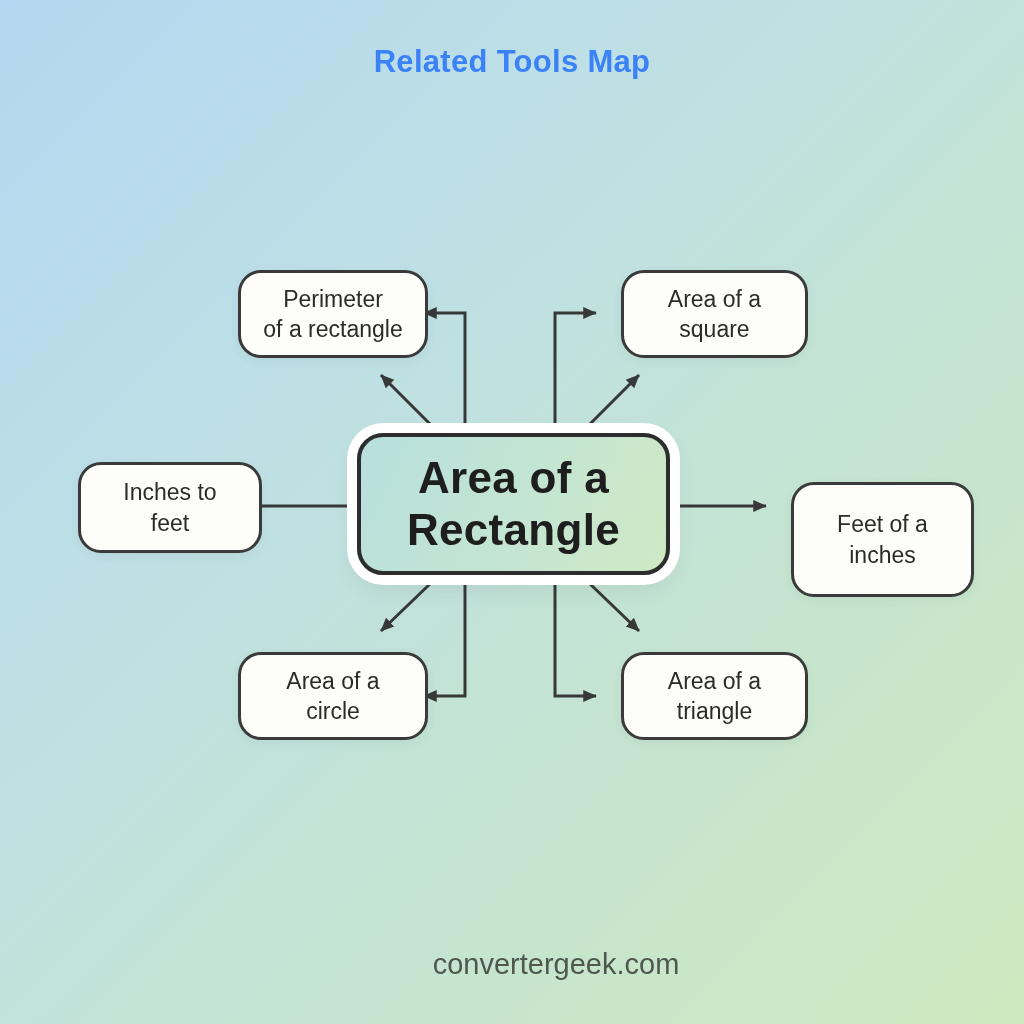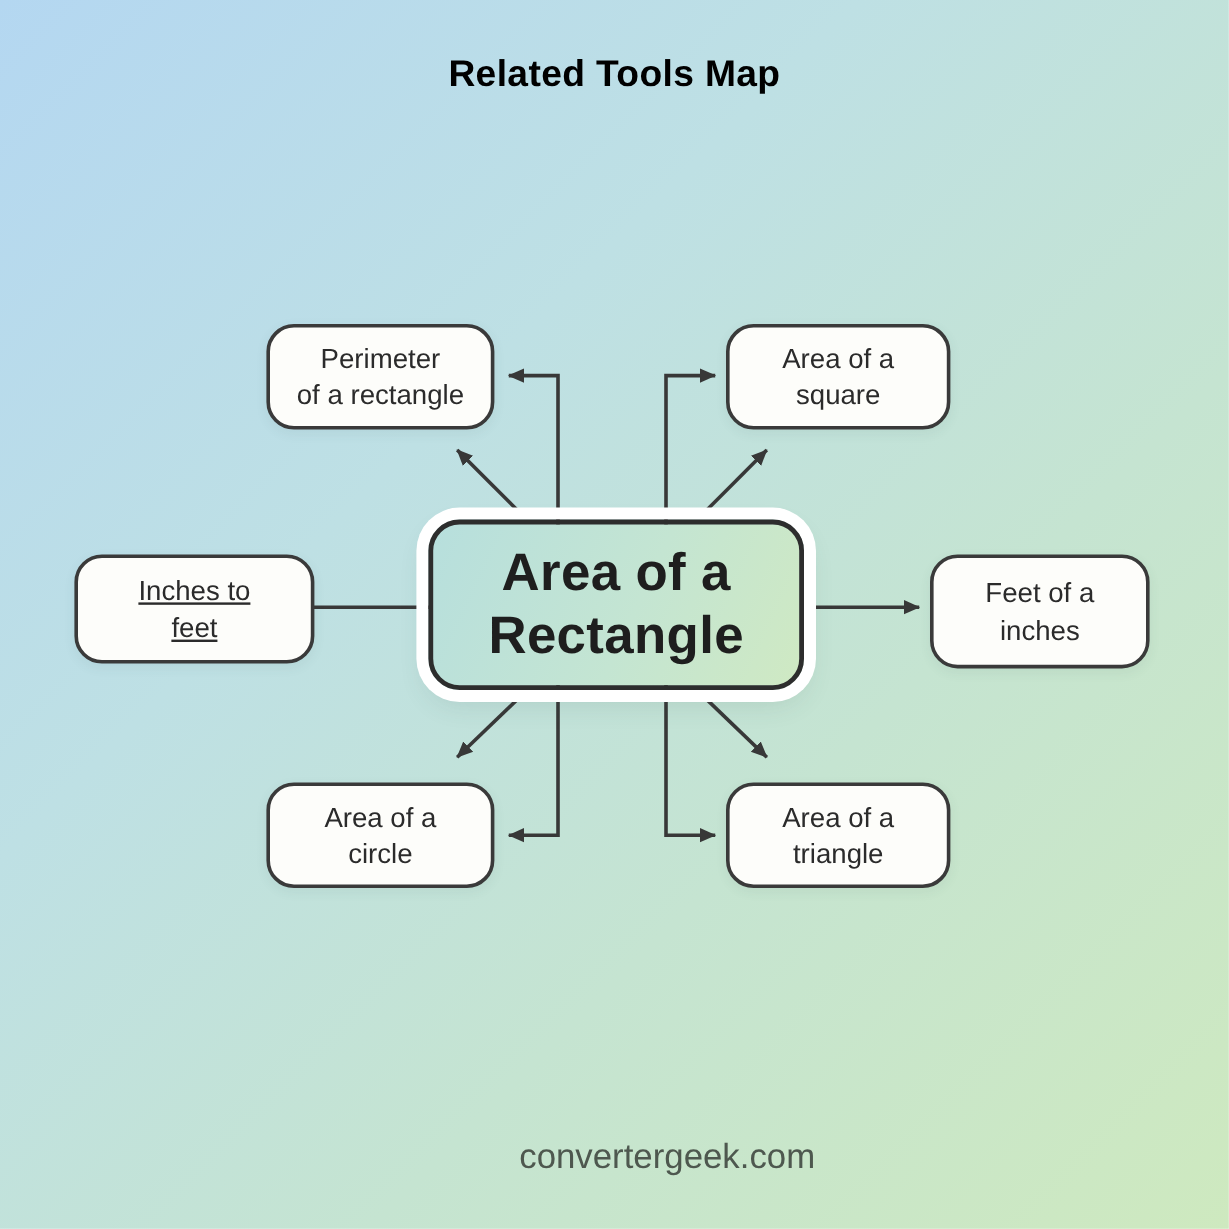--- a/index.html
+++ b/index.html
@@ -4,35 +4,36 @@
 <style>
   html, body { margin: 0; padding: 0; }
   body {
     width: 1024px; height: 1024px; position: relative; overflow: hidden;
     background: linear-gradient(135deg, #b4d7f1 0%, #bee0e4 35%, #c5e4d1 65%, #cee9bf 100%);
     font-family: "Liberation Sans", sans-serif;
   }
   .title {
     position: absolute; top: 44px; left: 0; width: 100%;
     text-align: center; font-size: 31px; font-weight: bold;
-    color: #000000; letter-spacing: 0.3px;
+    color: #3b82f6; letter-spacing: 0.3px;
   }
   .edges { position: absolute; left: 0; top: 0; z-index: 1; }
   .node {
     position: absolute; z-index: 2; box-sizing: border-box;
     background: #fdfdfa; border: 3px solid #3a3a3a; border-radius: 23px;
     display: flex; align-items: center; justify-content: center;
     text-align: center; font-size: 23px; line-height: 1.32;
     color: #2b2b2b; white-space: pre-line;
     box-shadow: 0 3px 10px rgba(60, 90, 80, 0.07);
+    margin-left: 16px;
   }
   .node-top-left     { left: 222px; top: 270px; width: 190px; height: 88px; }
   .node-top-right    { left: 605px; top: 270px; width: 187px; height: 88px; }
-  .node-left         { left:  62px; top: 462px; width: 200px; height: 91px; text-decoration: underline; }
-  .node-right        { left: 775px; top: 462px; width: 183px; height: 95px; }
+  .node-left         { left:  62px; top: 462px; width: 184px; height: 91px; }
+  .node-right        { left: 775px; top: 482px; width: 183px; height: 115px; }
   .node-bottom-left  { left: 222px; top: 652px; width: 190px; height: 88px; }
   .node-bottom-right { left: 605px; top: 652px; width: 187px; height: 88px; }
   .center-node {
     position: absolute; z-index: 3; box-sizing: border-box;
     left: 357px; top: 433px; width: 313px; height: 142px;
     border: 4px solid #2d2d2d; border-radius: 26px;
     background: linear-gradient(115deg, #b7dfdd 0%, #c4e5d2 55%, #cfe9c3 100%);
     box-shadow: 0 0 0 10px #ffffff, 0 10px 24px rgba(60, 90, 80, 0.16);
     display: flex; align-items: center; justify-content: center;
     text-align: center; font-weight: bold; font-size: 44px; line-height: 1.18;

